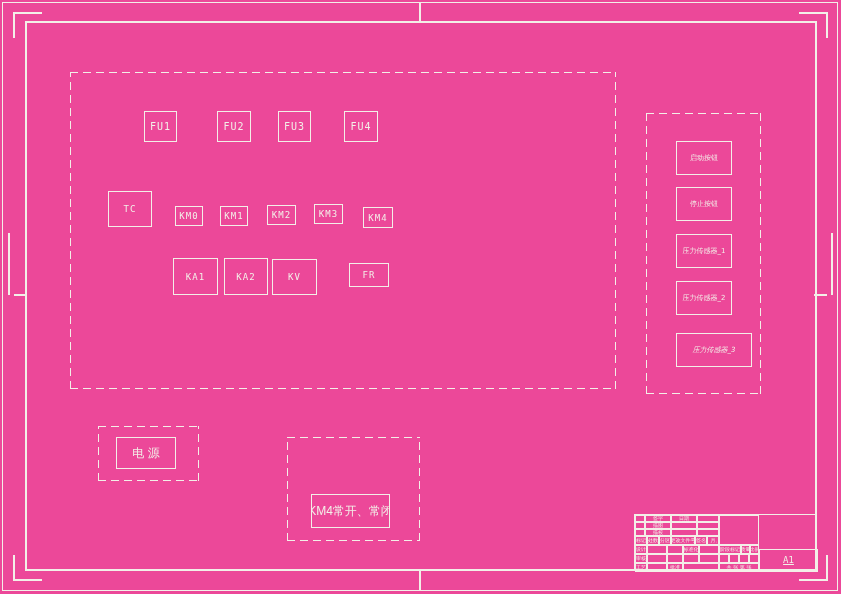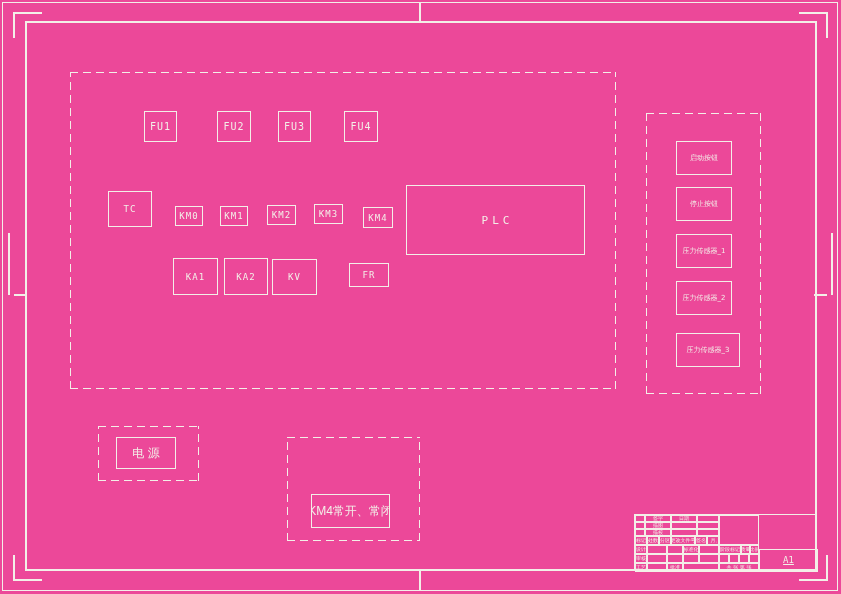--- a/index.html
+++ b/index.html
@@ -75,34 +75,33 @@
   <div class="box t10" style="left:344px;top:111px;width:34px;height:31px;">FU4</div>
 
   <div class="box t9" style="left:108px;top:191px;width:44px;height:36px;">TC</div>
 
   <div class="box t9" style="left:175px;top:206px;width:28px;height:20px;">KM0</div>
   <div class="box t9" style="left:220px;top:206px;width:28px;height:20px;">KM1</div>
   <div class="box t9" style="left:267px;top:205px;width:29px;height:20px;">KM2</div>
   <div class="box t9" style="left:314px;top:204px;width:29px;height:20px;">KM3</div>
   <div class="box t9" style="left:363px;top:207px;width:30px;height:21px;">KM4</div>
 
-  <div class="box plc" style="left:406px;top:185px;width:179px;height:70px;">PLC</div>
 
   <div class="box t9" style="left:173px;top:258px;width:45px;height:37px;">KA1</div>
   <div class="box t9" style="left:224px;top:258px;width:44px;height:37px;">KA2</div>
   <div class="box t9" style="left:272px;top:259px;width:45px;height:36px;">KV</div>
   <div class="box t9" style="left:349px;top:263px;width:40px;height:24px;">FR</div>
 
 
   <div class="dash" style="left:646px;top:113px;width:115px;height:281px;"></div>
   <div class="box cjk7" style="left:676px;top:141px;width:56px;height:34px;">启动按钮</div>
   <div class="box cjk7" style="left:676px;top:187px;width:56px;height:34px;">停止按钮</div>
   <div class="box cjk7" style="left:676px;top:234px;width:56px;height:34px;">压力传感器_1</div>
   <div class="box cjk7" style="left:676px;top:281px;width:56px;height:34px;">压力传感器_2</div>
-  <div class="box cjk7" style="left:676px;top:333px;width:64px;height:34px;">压力传感器_3</div>
+  <div class="box cjk7" style="left:676px;top:333px;width:76px;height:34px;font-style:italic;">压力传感器_3</div>
 
   <div class="dash" style="left:98px;top:426px;width:101px;height:55px;"></div>
   <div class="box cjk" style="left:116px;top:437px;width:60px;height:32px;">电 源</div>
 
   <div class="dash" style="left:287px;top:437px;width:133px;height:104px;"></div>
   <div class="box cjk" style="left:311px;top:494px;width:79px;height:34px;">KM4常开、常闭</div>
 
   <div class="tb" style="left:634px;top:514px;width:183px;height:57px;">
 
     <div class="tbc" style="left:0;top:0;width:10px;height:7px;"></div>

